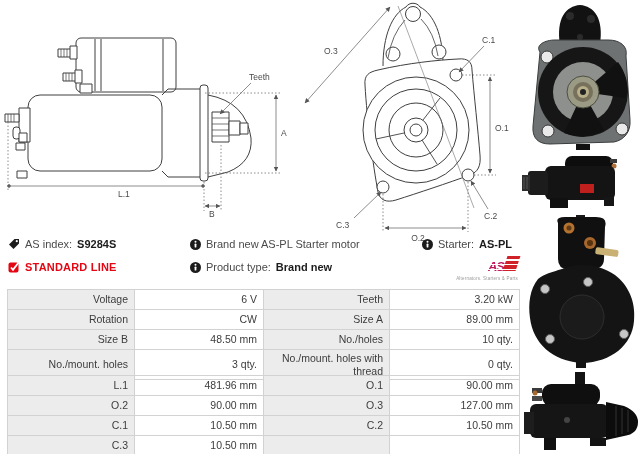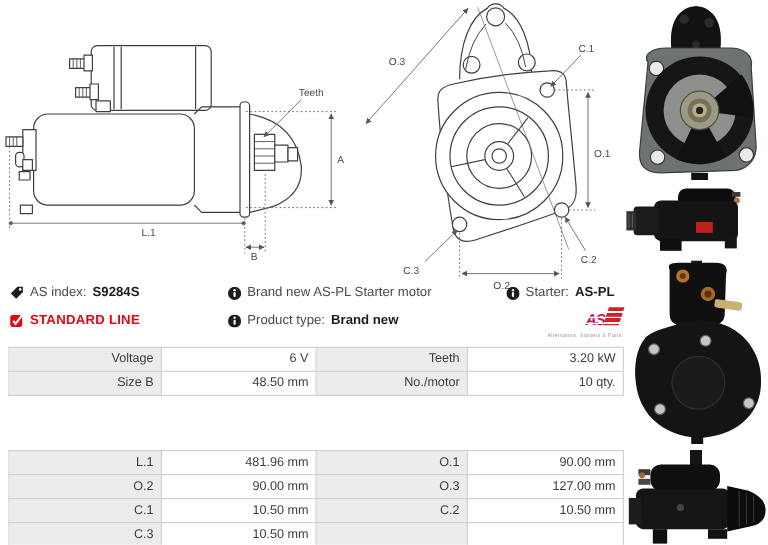--- a/index.html
+++ b/index.html
@@ -320,24 +320,36 @@
       <col style="width:130px">
     </colgroup>
   <tbody id="tbody-block1">
       <tr>
         <td class="lbl">Voltage</td>
         <td class="val">6 V</td>
         <td class="lbl">Teeth</td>
         <td class="val">3.20 kW</td>
       </tr>
       <tr>
+        <td class="lbl">Rotation</td>
+        <td class="val">CW</td>
+        <td class="lbl">Size A</td>
+        <td class="val">89.00 mm</td>
+      </tr>
+      <tr>
         <td class="lbl">Size B</td>
         <td class="val">48.50 mm</td>
-        <td class="lbl">No./motor</td>
+        <td class="lbl">No./holes</td>
         <td class="val">10 qty.</td>
+      </tr>
+      <tr>
+        <td class="lbl">No./mount. holes</td>
+        <td class="val">3 qty.</td>
+        <td class="lbl">No./mount. holes with thread</td>
+        <td class="val">0 qty.</td>
       </tr>
     </tbody>
 </table>
 
 <table class="spec-table abs" id="table-block2">
   <colgroup>
       <col style="width:127px">
       <col style="width:129px">
       <col style="width:126px">
       <col style="width:130px">

